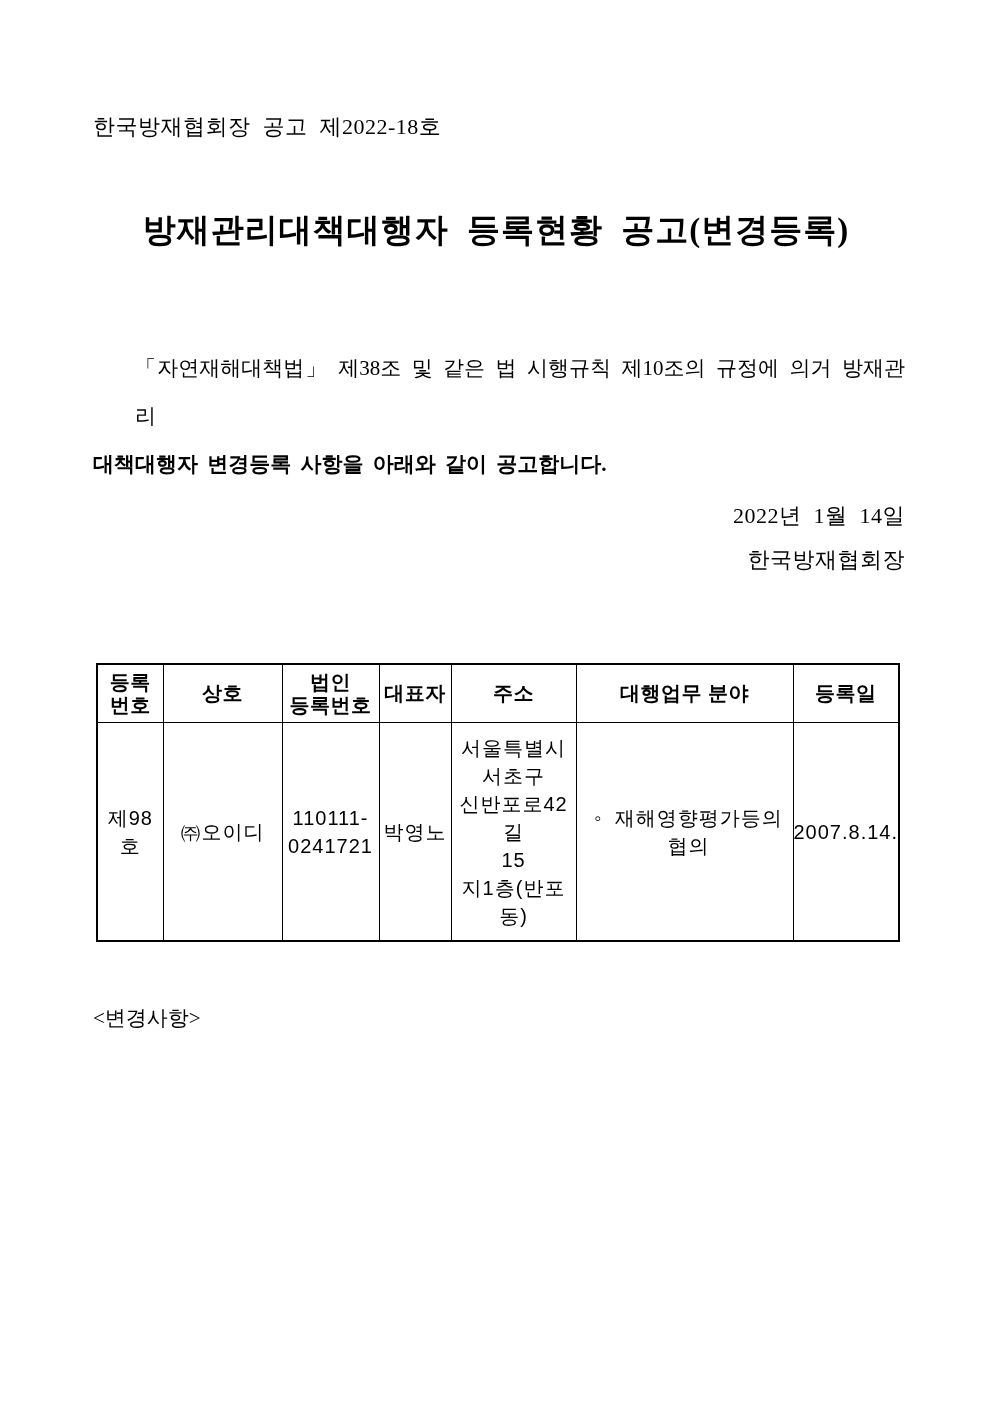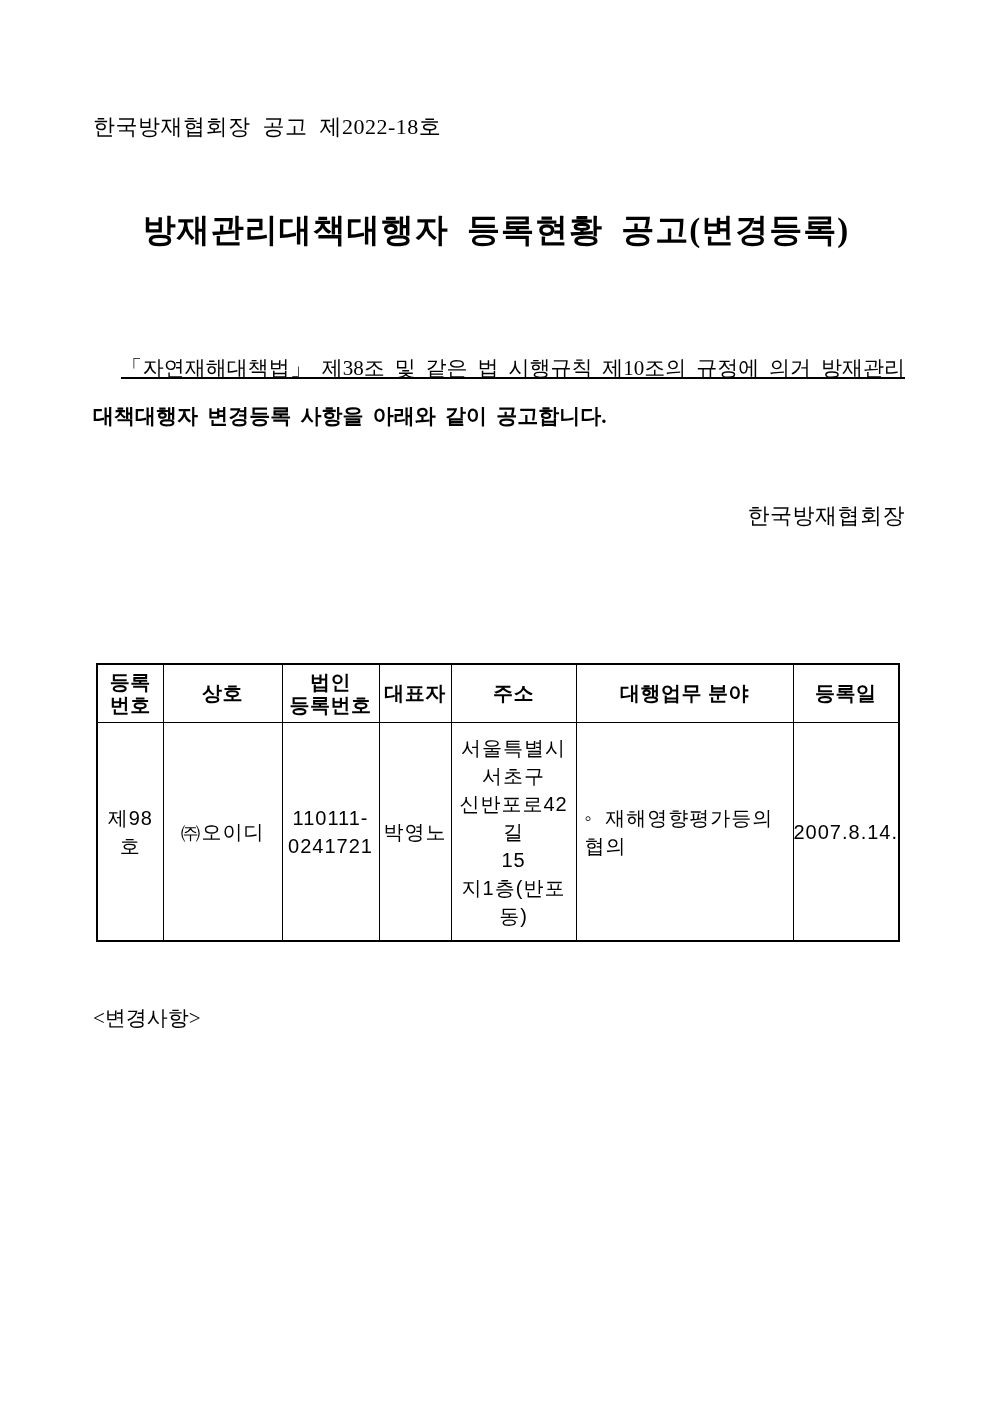--- a/index.html
+++ b/index.html
@@ -36,24 +36,23 @@
   .body-para {
     position: absolute;
     left: 93px;
     top: 344px;
     width: 812px;
     font-size: 21px;
     line-height: 48px;
     word-spacing: 4px;
   }
   .para-line1 {
-    margin-left: 28px;
+    margin-left: 42px;
     text-align: justify;
     text-align-last: justify;
-    text-decoration: underline;
   }
   .para-line2 { text-align: left; font-weight: bold; }
   .signature {
     position: absolute;
     top: 494px;
     right: 87px;
     text-align: right;
     font-size: 22px;
     line-height: 44px;
     word-spacing: 6px;
@@ -85,21 +84,21 @@
     line-height: 23px;
     letter-spacing: 0.5px;
   }
   .reg-table tbody td {
     height: 217px;
     line-height: 28px;
     letter-spacing: 1px;
     font-weight: normal;
   }
   .reg-table td.cell-business {
-    text-align: left;
+    text-align: center;
     padding-left: 8px;
     word-spacing: 6px;
   }
   .changes {
     position: absolute;
     left: 93px;
     top: 998px;
     font-size: 21px;
     line-height: 40px;
   }
@@ -120,20 +119,21 @@
 <div class="doc-number">한국방재협회장 공고 제2022-18호</div>
 
 <h1 class="title">방재관리대책대행자 등록현황 공고(변경등록)</h1>
 
 <div class="body-para">
   <div class="para-line1">「자연재해대책법」 제38조 및 같은 법 시행규칙 제10조의 규정에 의거 방재관리</div>
   <div class="para-line2">대책대행자 변경등록 사항을 아래와 같이 공고합니다.</div>
 </div>
 
 <div class="signature">
+  <div class="sig-date">2022년 1월 14일</div>
   <div class="sig-name">한국방재협회장</div>
 </div>
 
 <table class="reg-table">
   <colgroup>
     <col style="width:66px">
     <col style="width:119px">
     <col style="width:97px">
     <col style="width:72px">
     <col style="width:125px">

